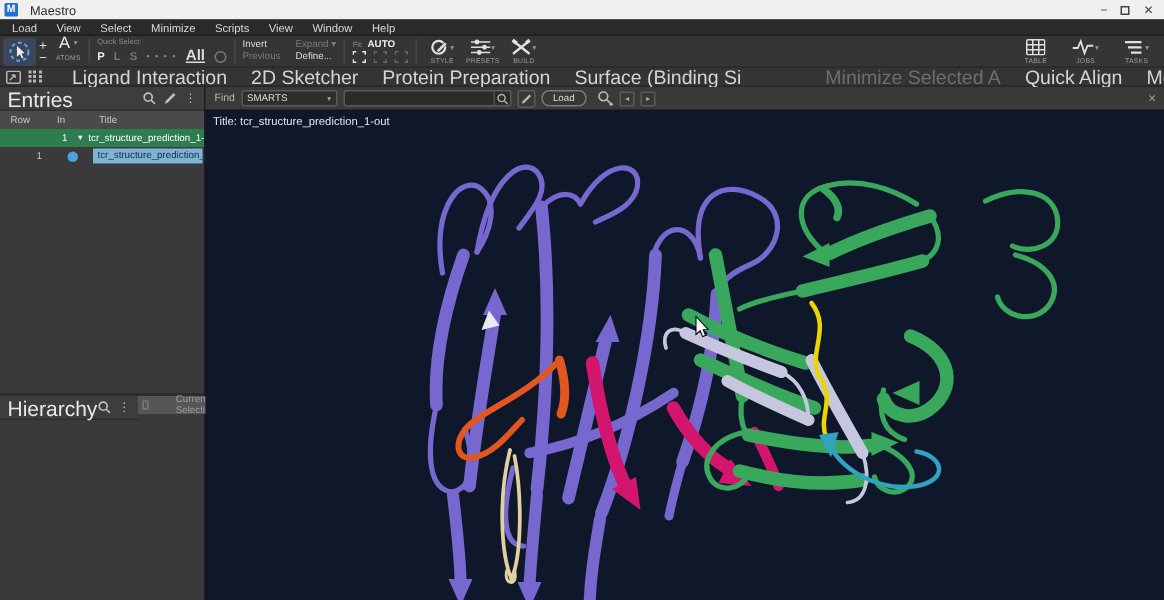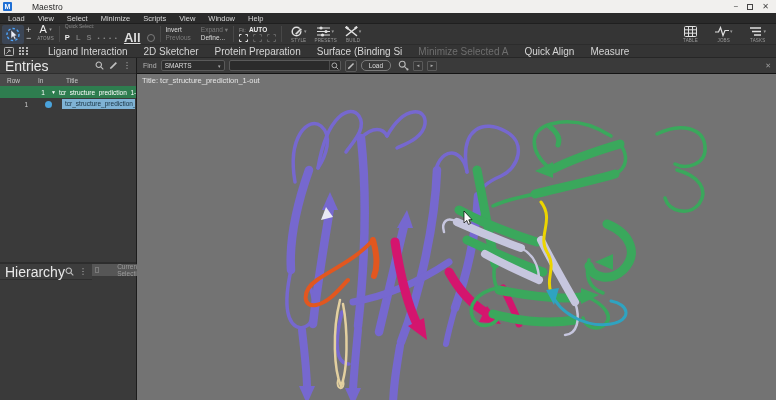--- a/index.html
+++ b/index.html
@@ -4,21 +4,21 @@
 <style>
   * { margin:0; padding:0; box-sizing:border-box; }
   html,body { background:#111; }
   #app {
     position:relative; width:776px; height:400px; overflow:hidden;
     font-family:"Liberation Sans", sans-serif; background:#000;
     -webkit-font-smoothing:antialiased;
   }
   
   .titlebar { position:absolute; top:0; left:0; right:0; height:13px; background:#f1f0ee;
-    display:flex; align-items:center; gap:20px; padding-left:3px; }
+    display:flex; align-items:center; gap:8px; padding-left:3px; }
   .app-logo { width:9px; height:9px; background:#1f6fd4; border-radius:1px; color:#fff;
     font-size:7px; line-height:9px; text-align:center; font-weight:bold; }
   .win-title { font-size:8.5px; color:#2a2a2a; }
   .win-controls { margin-left:auto; display:flex; align-items:center; gap:9px; padding-right:7px; }
   .win-controls .glyph { font-size:8px; color:#444; line-height:10px; }
   .maxi-box { width:6px; height:6px; border:1px solid #444; }
   
   .menubar { position:absolute; top:13px; left:0; right:0; height:11px; background:#2a2a2a;
     display:flex; align-items:center; gap:13px; padding-left:8px; border-bottom:1px solid #1f1f1f; }
   .menubar span { font-size:7.5px; color:#d8d8d8; }
@@ -34,41 +34,41 @@
   .atoms-btn { display:flex; flex-direction:column; align-items:center; line-height:9px; margin-left:6px;}
   .atoms-top { font-size:11px; color:#eee; }
   .atoms-top .caret { font-size:5px; color:#999; vertical-align:2px; }
   .tool-sub { font-size:4.5px; color:#9a9a9a; letter-spacing:.2px; }
   .qs-wrap { display:flex; flex-direction:column; justify-content:center; gap:1px; }
   .qs-label { font-size:5px; color:#8a8a8a; }
   .qs-row { display:flex; align-items:center; gap:6px; }
   .qs-row .on { font-size:7.5px; color:#eee; font-weight:bold; }
   .qs-row .off { font-size:7.5px; color:#787878; font-weight:bold; }
   .qs-dots { font-size:6px; color:#8a8a8a; letter-spacing:1px; }
-  .qs-all { font-size:13px; color:#ddd; font-weight:bold;text-decoration:underline; }
+  .qs-all { font-size:10px; color:#ddd; font-weight:bold;text-decoration:underline; }
   .qs-circle { width:8px; height:8px; border:1.4px solid #7a7a7a; border-radius:50%; }
   .two-col { display:flex; gap:10px; }
   .stack { display:flex; flex-direction:column; justify-content:center; line-height:8px; }
   .stack .lit { font-size:6.5px; color:#ddd; }
   .stack .dim { font-size:6.5px; color:#7a7a7a; }
   .fit-wrap { display:flex; flex-direction:column; gap:1px; }
   .fit-top { display:flex; gap:3px; align-items:baseline; }
   .fit-label { font-size:5px; color:#8a8a8a; }
   .fit-mode { font-size:6.5px; color:#eee; font-weight:bold; }
   .fit-icons { display:flex; gap:5px; align-items:center; }
   .big-tool { display:flex; flex-direction:column; align-items:center; gap:1px; margin:0 4px; }
   .big-tool .icon-row { display:flex; align-items:center; gap:1px; }
   .big-tool .caret { font-size:5px; color:#999; }
   .right-tools { margin-left:auto; display:flex; align-items:center; gap:9px; padding-right:6px; }
   
   .toolbar2 { position:absolute; top:45px; left:0; right:0; height:13px; background:#343434;
     display:flex; align-items:center; padding-left:4px; border-bottom:1px solid #262626; }
   .tb2-icons { display:flex; gap:5px; margin-right:12px; align-items:center; }
-  .tb2-item { font-size:10px; color:#d5d5d5; padding:0 8px; white-space:nowrap; }
-  .tb2-item.disabled { color:#6e6e6e; }
+  .tb2-item { font-size:13px; color:#d5d5d5; padding:0 8px; white-space:nowrap; }
+  .tb2-item.disabled { color:#6e6e6e;margin-left:40px; }
   .dots-grid { width:9px; height:9px; display:grid; grid-template-columns:repeat(3,1fr); gap:1px; }
   .dots-grid i { background:#b5b5b5; width:2px; height:2px; }
   
   .left-panel { position:absolute; top:58px; left:0; width:137px; bottom:0; background:#3a3a3a;
     border-right:1px solid #1c1c1c; }
   .panel-header { height:16px; background:#3d3d3d; display:flex; align-items:center;
     padding:0 5px; border-bottom:1px solid #2e2e2e; }
   .panel-title { font-size:14px; color:#e8e8e8; }
   .panel-icons { margin-left:auto; display:flex; align-items:center; gap:5px; }
   .kebab { font-size:8px; color:#c0c0c0; }
@@ -115,21 +115,21 @@
     display:flex; align-items:center; justify-content:center; }
   .sq-btn { width:12px; height:12px; border:1px solid #5a5a5a; border-radius:2px;
     display:flex; align-items:center; justify-content:center; background:#383838; }
   .load-btn { height:11px; padding:0 7px; border:1px solid #7a7a7a; border-radius:5px;
     font-size:6.5px; color:#ddd; display:flex; align-items:center; background:#383838; }
   .nav-btn { width:10px; height:10px; border:1px solid #5a5a5a; border-radius:1px;
     display:flex; align-items:center; justify-content:center; font-size:4.5px; color:#aaa;
     background:#383838; }
   .find-close { margin-left:auto; padding-right:5px; font-size:7px; color:#9a9a9a; }
   
-  .viewport { position:absolute; top:74px; left:137px; right:0; bottom:0; background:#737373; }
+  .viewport { position:absolute; top:74px; left:137px; right:0; bottom:0; background:#0f172a; }
   .viewport-title { position:absolute; top:2px; left:5px; font-size:7.5px; color:#e4e4e4; }
   .protein { position:absolute; top:0; left:0; }
   .mouse-cursor { position:absolute; left:326px; top:136px; }
   .icon-svg { display:block; }
 </style>
 </head>
 <body>
 
 <div id="app">
 

